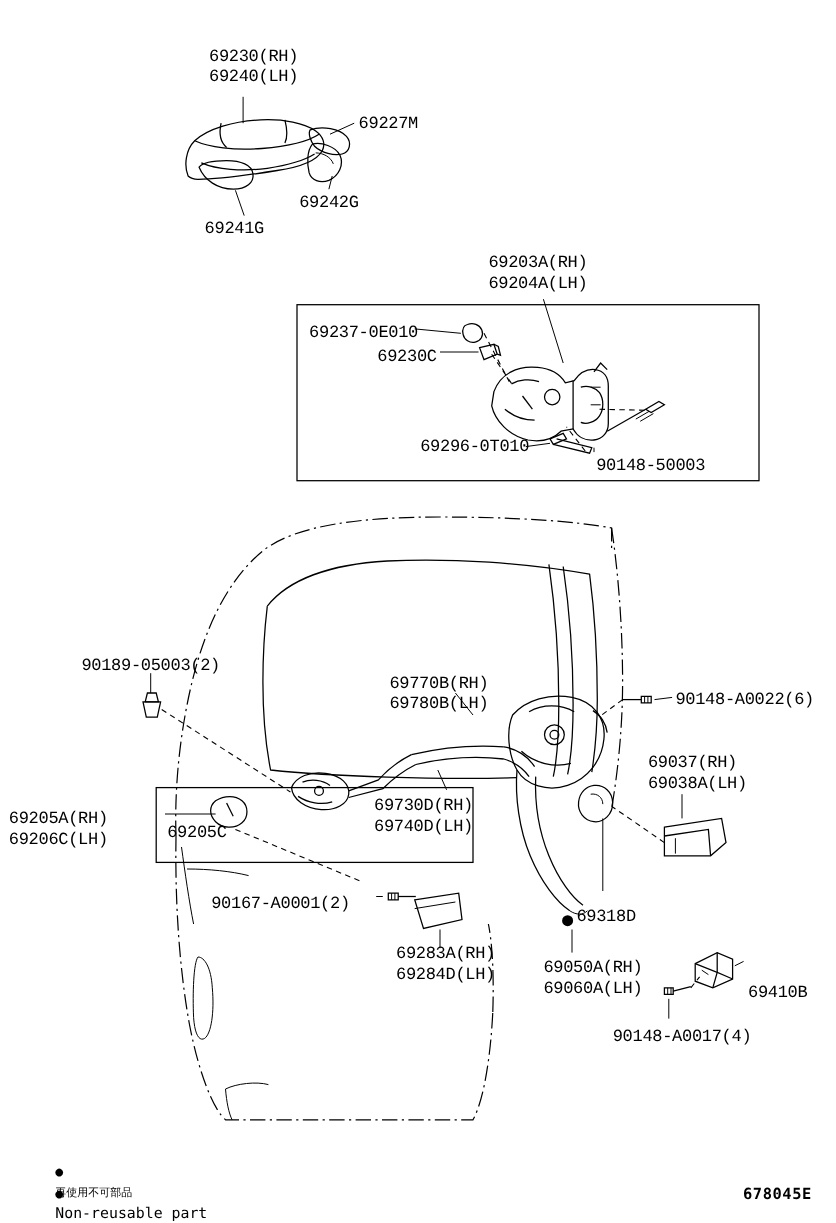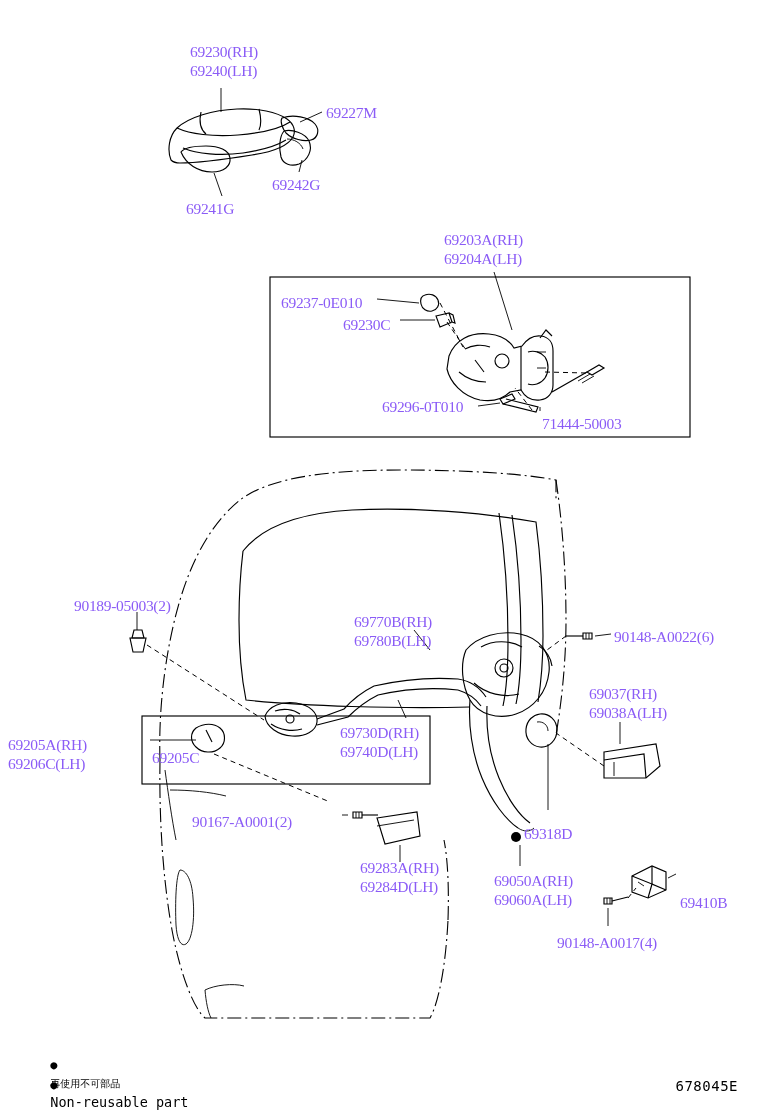--- a/index.html
+++ b/index.html
@@ -16,45 +16,46 @@
     overflow: hidden;
   }
   #diagram {
     position: absolute;
     left: 0; top: 0;
     width: 760px;
     height: 1112px;
   }
   .lbl {
     position: absolute;
-    font-family: Liberation Serif, serif;
+    font-family: Liberation Mono, monospace;
     font-size: 15.5px;
     line-height: 19px;
     letter-spacing: -0.3px;
     white-space: pre;
-    color: #8b5cf6;
+    color: #000000;
   }
   .footnote {
     position: absolute;
     left: 34px;
     font-size: 13.5px;
     line-height: 17px;
     white-space: pre;
   }
   .footnote .bullet {
     font-size: 12px;
     vertical-align: 1px;
   }
   .jp { font-family: "DejaVu Sans", sans-serif; font-size: 10px; }
   .code-id {
     position: absolute;
     right: 22px;
     bottom: 18px;
     font-size: 14px;
     letter-spacing: 0.5px;
+    font-weight: bold;
   }
   svg { display: block; }
   .ln { fill: none; stroke: #000; stroke-width: 1.15; }
   .ln-thin { fill: none; stroke: #000; stroke-width: 0.9; }
   .dash { fill: none; stroke: #000; stroke-width: 1; stroke-dasharray: 5 4; }
   .dashdot { fill: none; stroke: #000; stroke-width: 1.1; stroke-dasharray: 14 4 2 4; }
   .fillblk { fill: #000; }
 </style>
 </head>
 <body>
@@ -237,21 +238,21 @@
 <div class="lbl" style="left:190px; top:42px;">69230(RH)
 69240(LH)</div>
 <div class="lbl" style="left:326px; top:103px;">69227M</div>
 <div class="lbl" style="left:272px; top:175px;">69242G</div>
 <div class="lbl" style="left:186px; top:199px;">69241G</div>
 <div class="lbl" style="left:444px; top:230px;">69203A(RH)
 69204A(LH)</div>
 <div class="lbl" style="left:281px; top:293px;">69237-0E010</div>
 <div class="lbl" style="left:343px; top:315px;">69230C</div>
 <div class="lbl" style="left:382px; top:397px;">69296-0T010</div>
-<div class="lbl" style="left:542px; top:414px;">71444-50003</div>
+<div class="lbl" style="left:542px; top:414px;">90148-50003</div>
 <div class="lbl" style="left:74px; top:596px;">90189-05003(2)</div>
 <div class="lbl" style="left:330px; top:612px;margin-left:24px;">69770B(RH)
 69780B(LH)</div>
 <div class="lbl" style="left:614px; top:627px;">90148-A0022(6)</div>
 <div class="lbl" style="left:589px; top:684px;">69037(RH)
 69038A(LH)</div>
 <div class="lbl" style="left:8px; top:723px;margin-top:12px;">69205A(RH)
 69206C(LH)</div>
 <div class="lbl" style="left:340px; top:723px;">69730D(RH)
 69740D(LH)</div>

